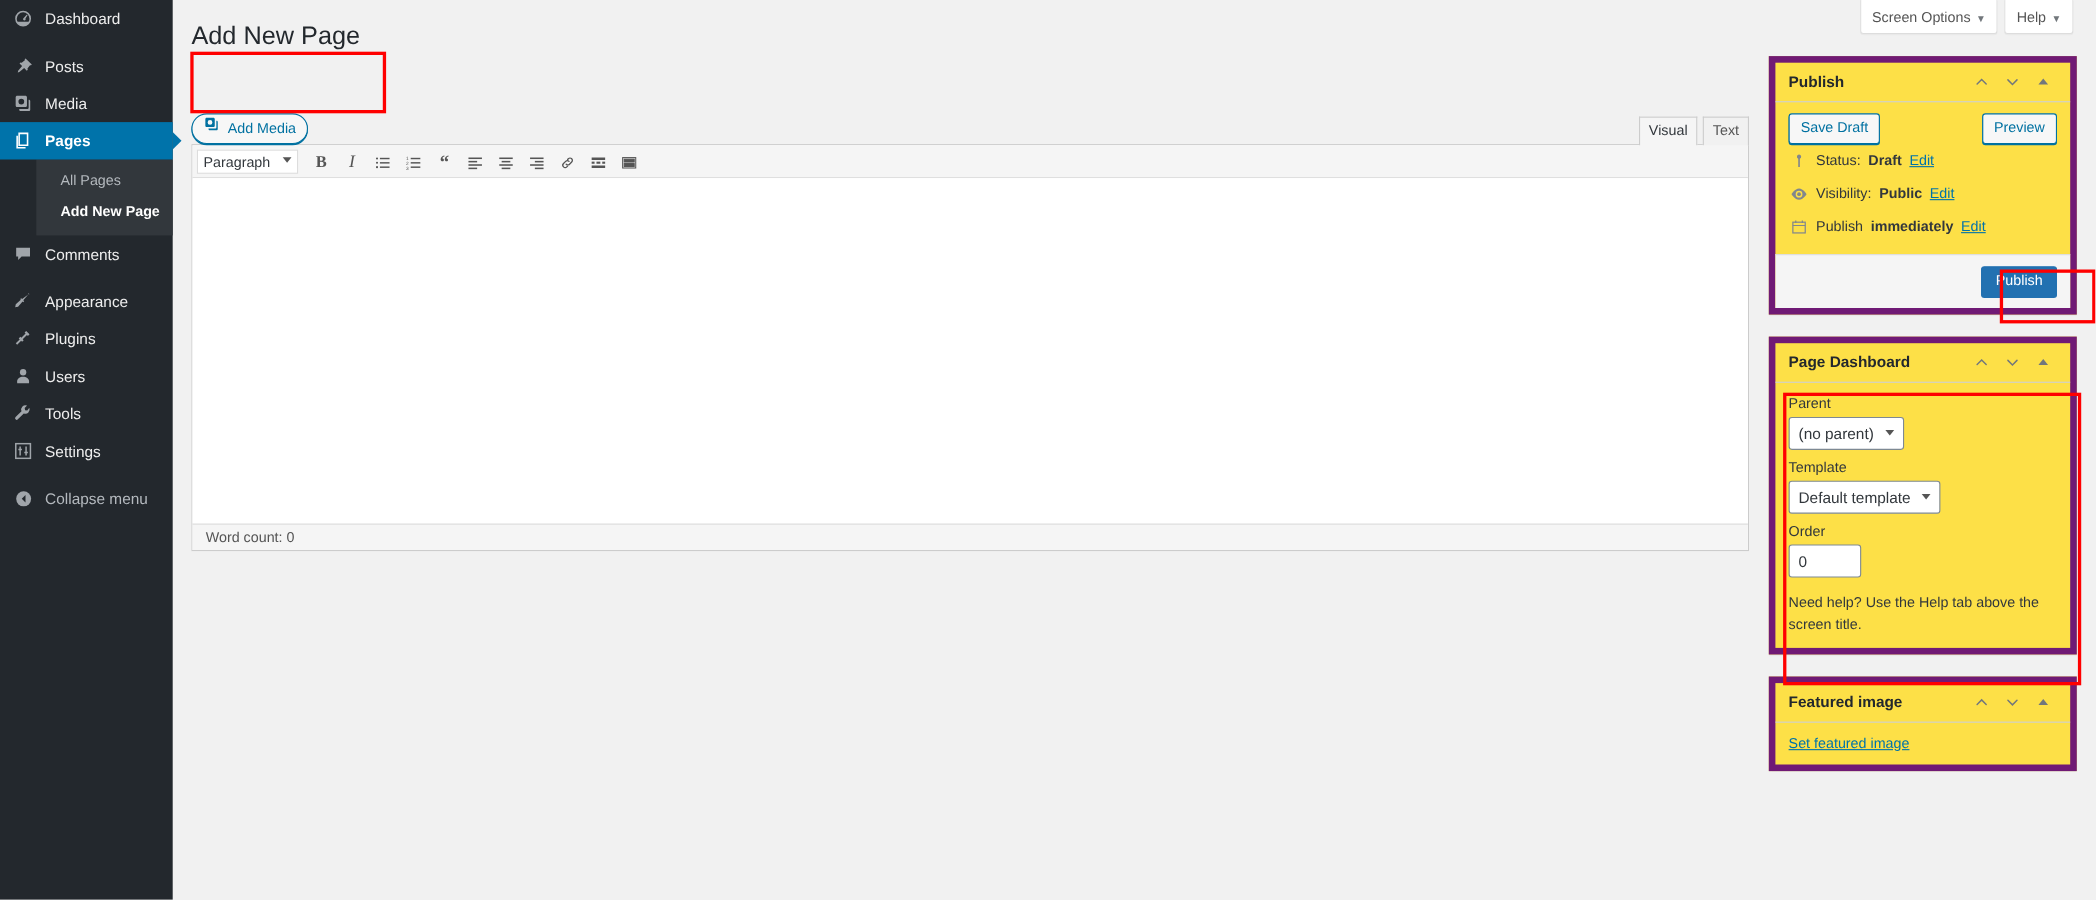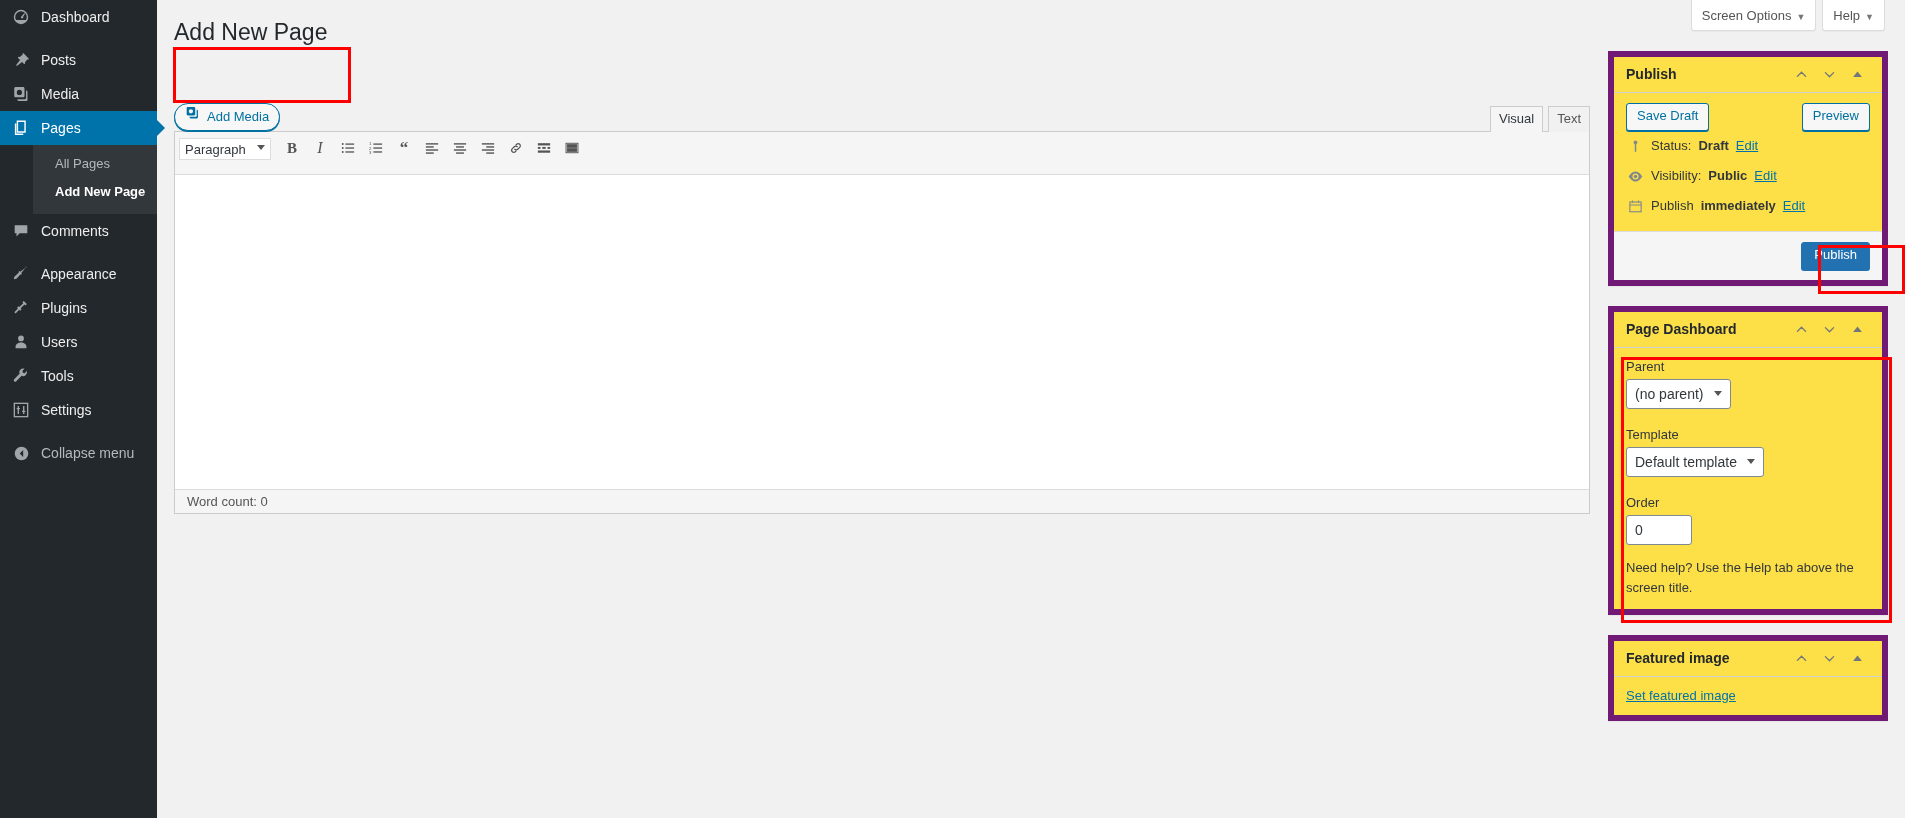--- a/index.html
+++ b/index.html
@@ -22,21 +22,21 @@
   }
   .menu-item {
     display: flex; align-items: center;
     height: 34px; padding: 0 0 0 11px;
     color: #eee; font-size: 14px; line-height: 34px;
     position: relative; cursor: pointer;
   }
   .menu-item .mi-label { margin-left: 10px; white-space: nowrap; }
   .menu-item.sep-top { margin-top: 9px; }
   .menu-item.current {
-    background: #0073aa; color: #fff; font-weight: 400;
+    background: #0073aa; color: #fff; font-weight: 700;
   }
   .menu-item.current::after {
     content: ""; position: absolute; right: -8px; top: 50%;
     margin-top: -8px; border-style: solid; border-width: 8px 0 8px 8px;
     border-color: transparent transparent transparent #0073aa;
   }
   .menu-item.collapse { color: #b4b9be; }
   .submenu { background: #32373c; padding: 5px 0 8px 0; margin-left: 33px; }
   .submenu-item {
     display: block; padding: 6px 0 6px 22px;
@@ -113,21 +113,21 @@
     background: #f1f1f1; border: 1px solid #ccc; border-bottom: none;
     color: #555; padding: 3px 8px 4px; font-size: 13px;
     line-height: 18px; cursor: pointer; margin-left: 5px;
     position: relative; top: 1px; margin-top: 16px;
   }
   .wp-switch-editor.active { background: #f5f5f5; border-color: #ccc; color:#32373c;}
 
   .wp-editor-container { border: 1px solid #ccc; background: #fff; }
   .mce-toolbar-grp {
     background: #f5f5f5; border-bottom: 1px solid #ddd;
-    padding: 4px 4px 14px; display: flex; align-items: flex-end; gap: 2px;
+    padding: 4px 4px 1px; display: flex; align-items: flex-start; gap: 2px;
   }
   .mce-fmt-select {
     appearance: none;
     background: #fff; border: 1px solid #ddd; border-radius: 0;
     font-size: 13px; color: #32373c; height: 22px; width: 92px;
     padding: 0 18px 0 5px; margin-right: 6px; cursor: pointer;
     font-family: "Liberation Sans", sans-serif;
   }
   .fmt-wrap { position: relative; display: inline-block; }
   .fmt-wrap .fmt-caret {
@@ -197,21 +197,21 @@
   .major-publishing-actions {
     border-top: 1px solid #ddd; background: #f5f5f5;
     padding: 10px 12px; display: flex; justify-content: flex-end;
   }
 
   
   .attr-label {
     display: block; font-size: 13px; color: #32373c;
     margin: 0 0 4px 0; line-height: 16px;
   }
-  .attr-select-wrap { position: relative; display: inline-block; margin-bottom: 18px; }
+  .attr-select-wrap { position: relative; display: inline-block; margin-bottom: 8px; }
   .attr-select {
     appearance: none; background: #fff;
     border: 1px solid #7e8993; border-radius: 3px;
     font-size: 14px; color: #32373c; height: 30px;
     padding: 0 26px 0 8px; cursor: pointer; line-height: 28px;
     font-family: "Liberation Sans", sans-serif;
   }
   .attr-caret {
     position: absolute; right: 9px; top: 12px; pointer-events: none;
     width: 0; height: 0; border-left: 4px solid transparent;

